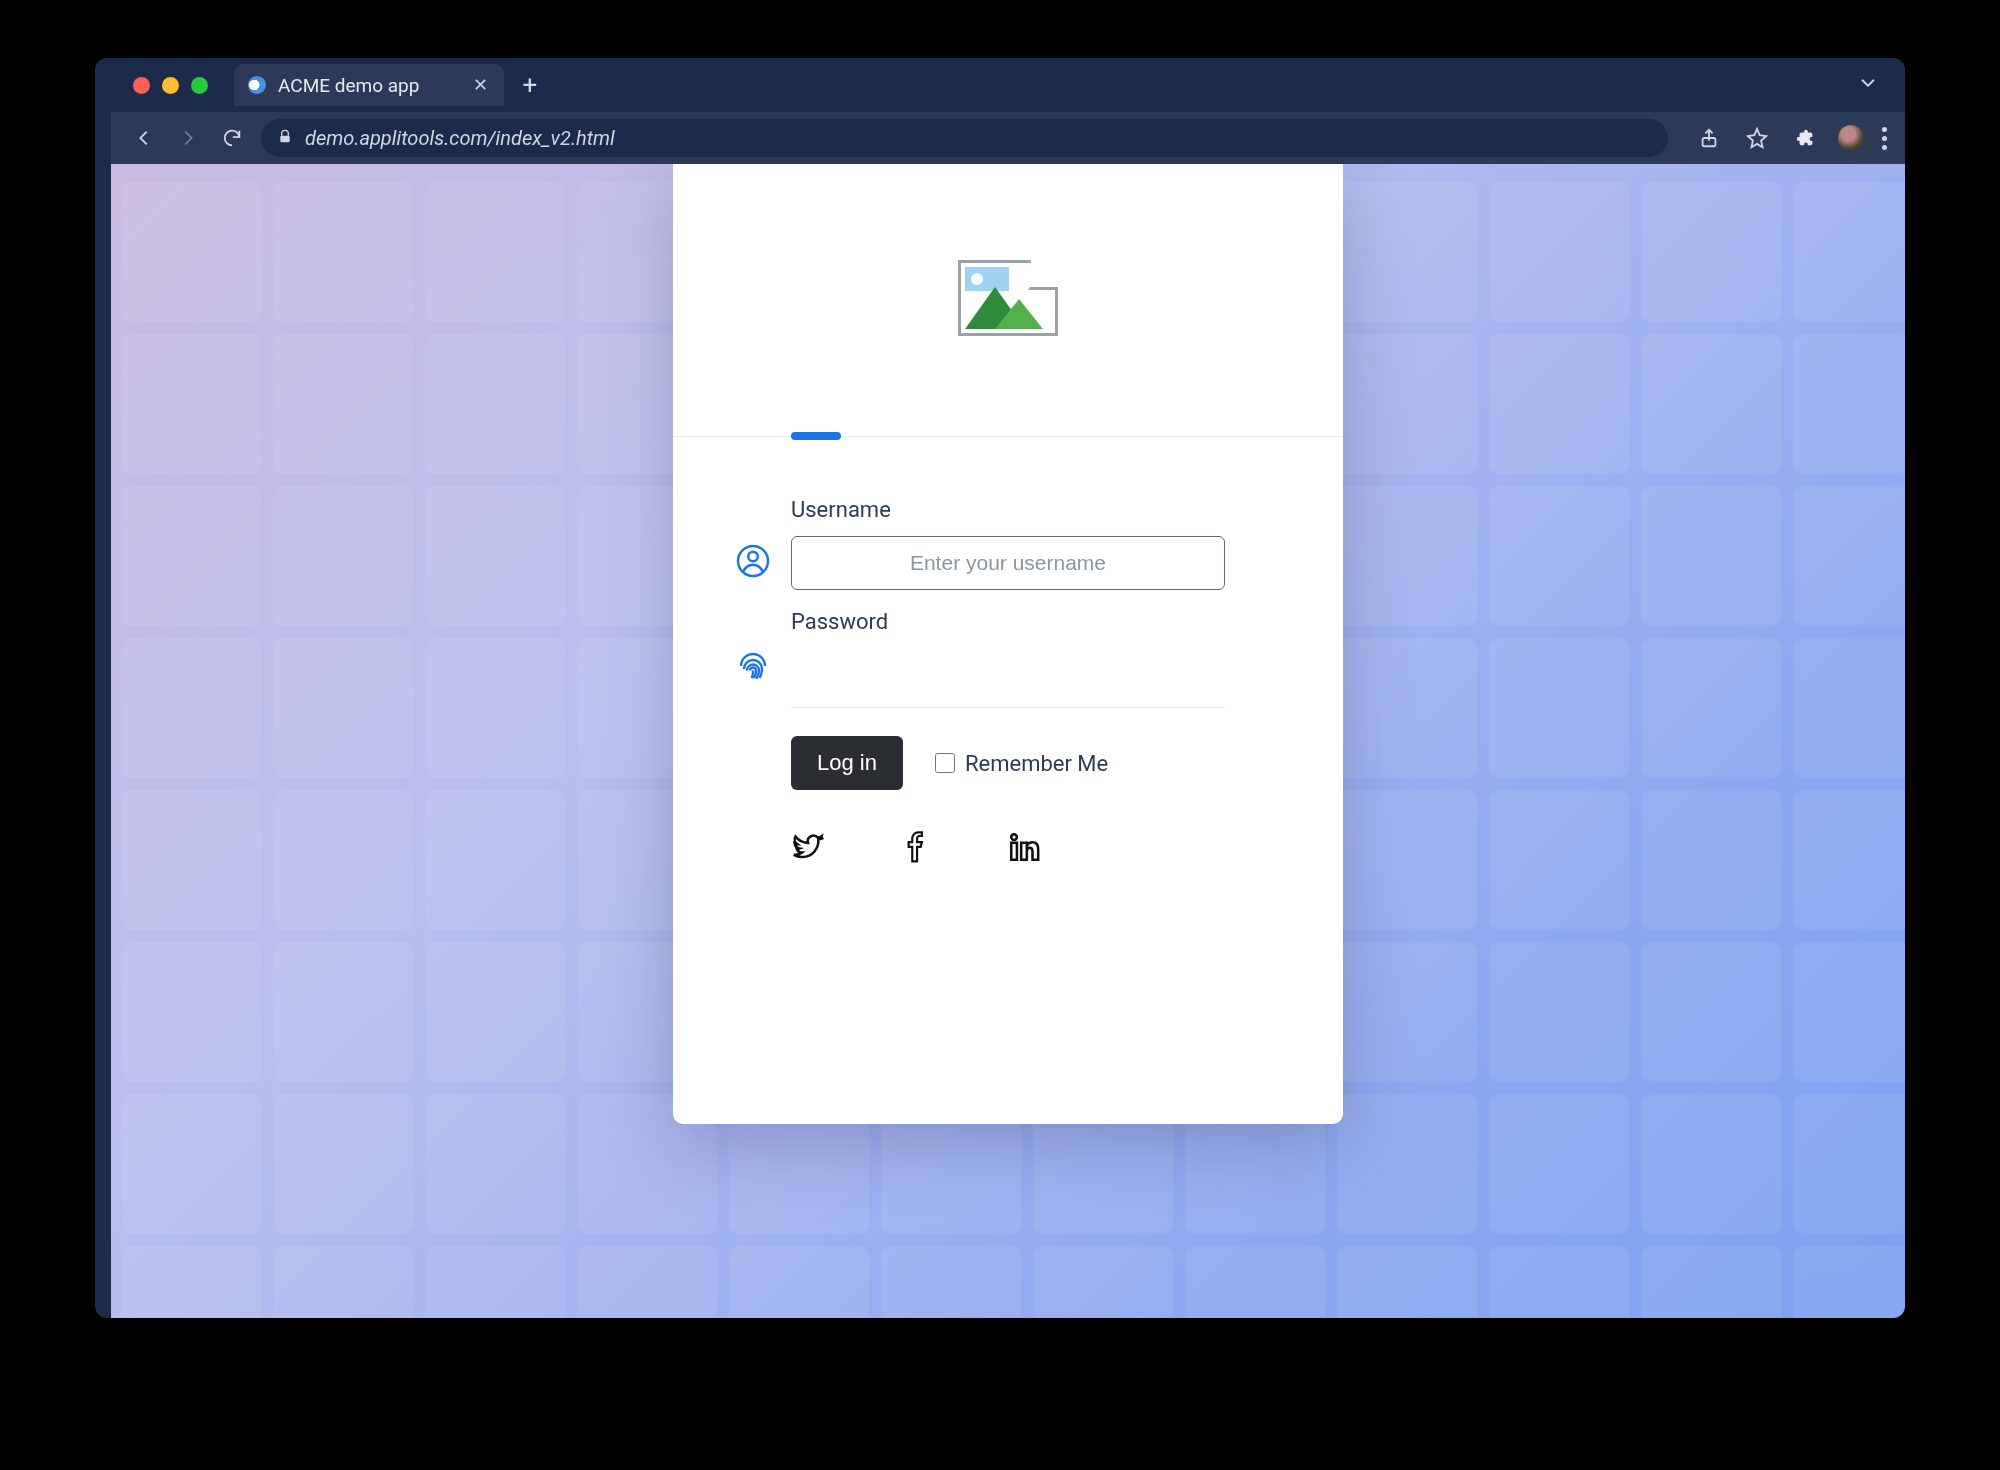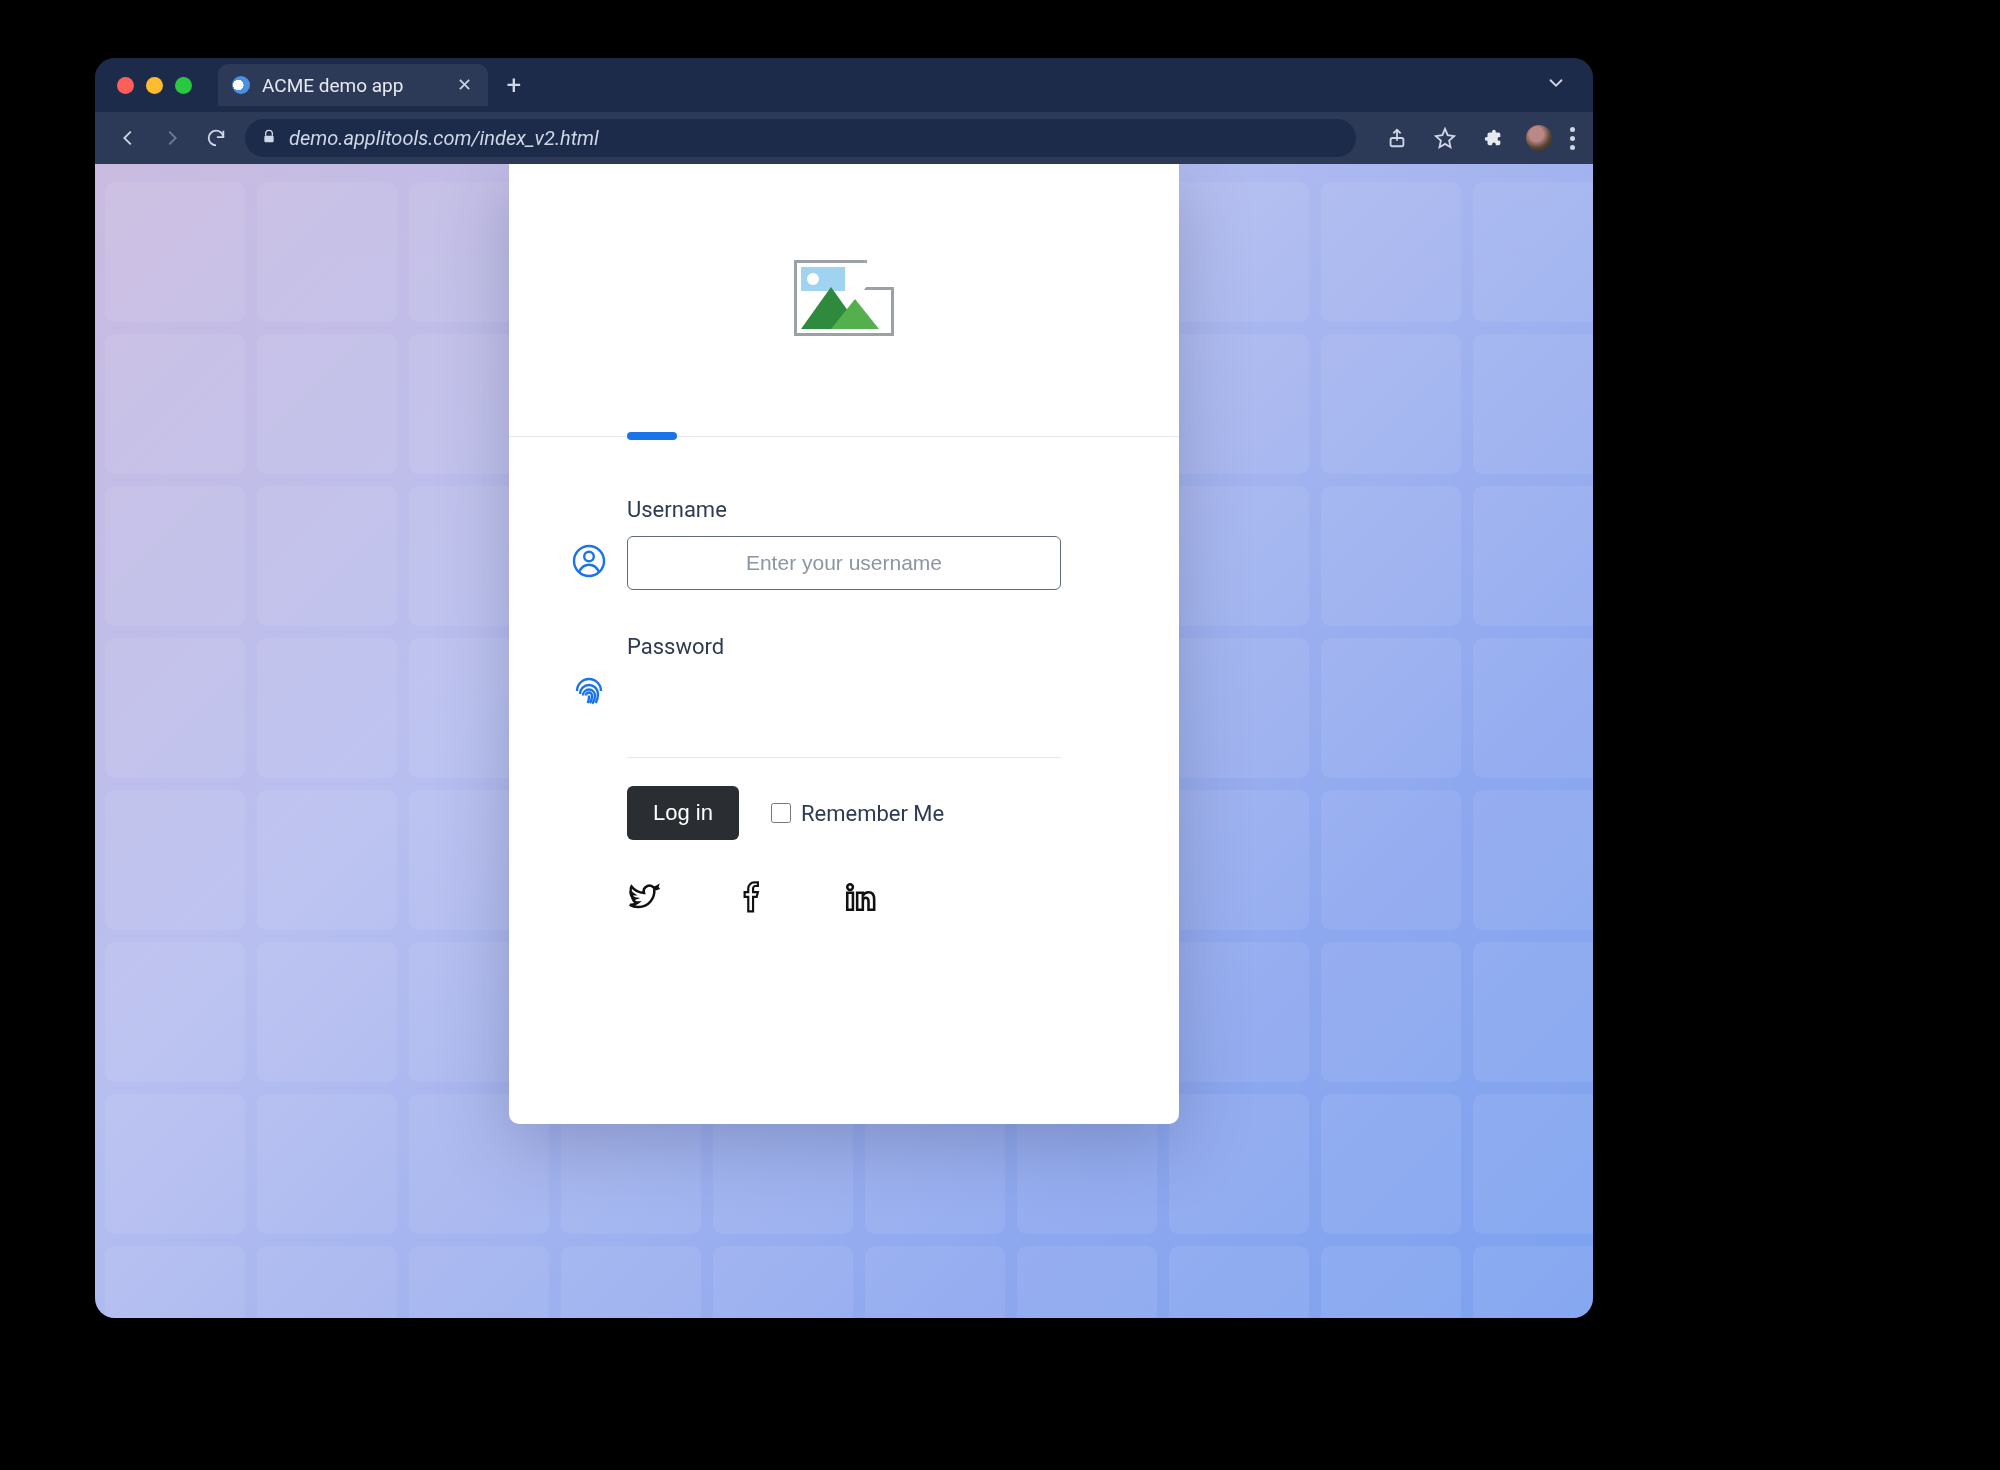--- a/index.html
+++ b/index.html
@@ -9,28 +9,29 @@
     font-family: -apple-system, BlinkMacSystemFont, "Segoe UI", Roboto, Helvetica, Arial, sans-serif;
     background: #000;
     overflow: hidden;
   }
 
   
   .mac-window {
     position: absolute;
     left: 95px;
     top: 58px;
-    width: 1498px;
+    width: 1810px;
     height: 1260px;
     background: #1c2b4a;
-    border-radius: 20px;
+    border-radius: 12px;
     overflow: hidden;
     box-shadow: 0 30px 80px rgba(0,0,0,0.6);
     display: flex;
     flex-direction: column;
+    padding-left: 16px;
   }
 
   
   .tab-strip {
     height: 54px;
     background: #1c2b4a;
     display: flex;
     align-items: center;
     padding-left: 22px;
     position: relative;
@@ -205,21 +206,21 @@
   }
   .hr-accent::before {
     content:"";
     position:absolute;
     left: 118px; top:-4px;
     width: 50px; height: 8px;
     background:#1a73e8;
     border-radius: 4px;
   }
 
-  .field { margin-bottom: 44px; }
+  .field { margin-bottom: 19px; }
   .field-label {
     color:#2f3b52; font-size: 22px; margin-bottom: 14px; display:block;
   }
   .field-row {
     display:flex; align-items:center; gap:18px;
     margin-left:-56px;
   }
   .field-icon { width:38px; color:#1a73e8; flex:none; }
   .field-icon svg { width:36px; height:36px; stroke:currentColor; fill:none; stroke-width:1.6; }
   .text-input {

